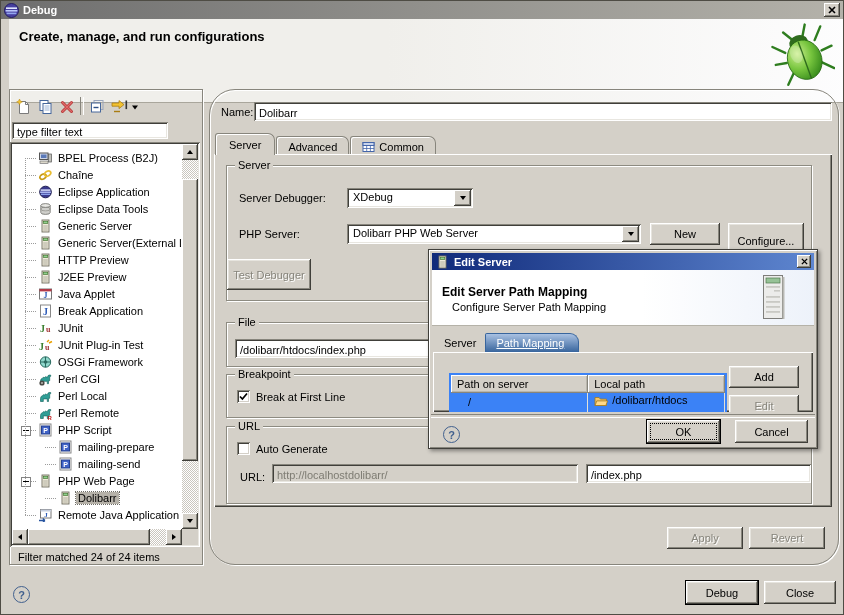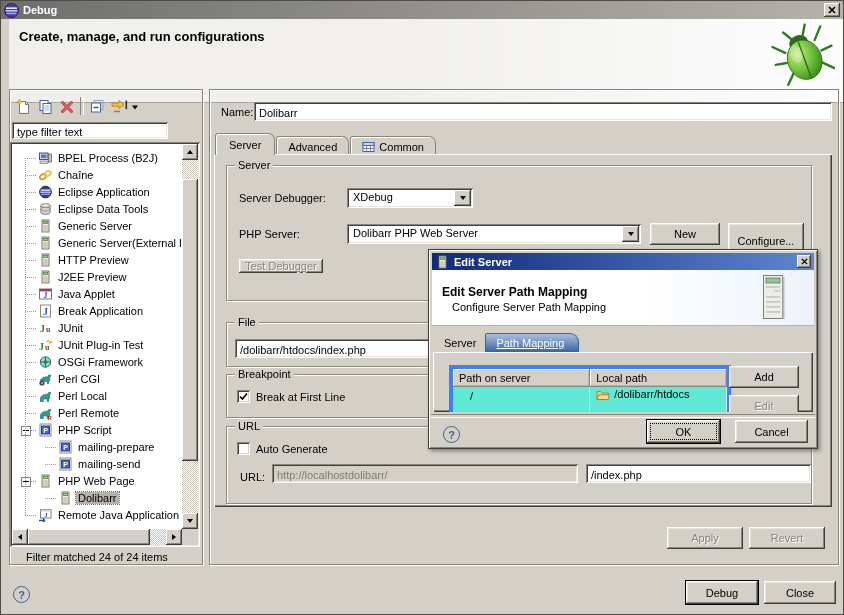--- a/index.html
+++ b/index.html
@@ -88,21 +88,21 @@
     box-shadow:inset 1px 1px 0 #fff,inset -1px -1px 0 #87857c,2px 2px 4px rgba(0,0,0,.4);z-index:10;}
   .dtitle{position:absolute;left:3px;top:3px;right:3px;height:17px;
     background:linear-gradient(90deg,#102a7a,#5e86d0);display:flex;align-items:center;padding:0 3px;}
   .dtitle .ttext{color:#fff;font-weight:bold;margin-left:4px;}
   .dhead{position:absolute;left:3px;top:20px;right:3px;height:55px;
     background:linear-gradient(90deg,#ffffff 55%,#edf2fa);border-bottom:1px solid #b5b2a8;}
   .dtabs{position:absolute;display:flex;align-items:flex-end;z-index:3;}
   .dtab{padding:4px 9px 3px 9px;}
   .dtab.active{background:linear-gradient(180deg,#a9c1e2,#38659d);color:#fff;text-decoration:underline;
     border-radius:2px 9px 0 0;border:1px solid #38659d;border-bottom:0;padding:3px 14px 3px 10px;}
-  .ptable-wrap{position:absolute;background:#5eead4;border:4px solid #3b82f6;overflow:hidden;}
+  .ptable-wrap{position:absolute;background:#3b82f6;border:2px solid #3b82f6;overflow:hidden;margin-top:8px;}
   table.ptable{border-collapse:collapse;width:100%;}
   table.ptable th{background:#d4d0c8;font-weight:normal;text-align:left;height:17px;padding:0 6px;
     border-right:1px solid #87857c;border-bottom:1px solid #87857c;
     box-shadow:inset 1px 1px 0 #fff,inset -1px -1px 0 #b8b5ac;}
   table.ptable td{height:17px;padding:0 6px;border-right:1px solid #e2e0d8;white-space:nowrap;}
   table.ptable td.first{padding-left:17px;}
   .dsep{position:absolute;height:2px;border-top:1px solid #87857c;border-bottom:1px solid #fff;}
   
   .help{position:absolute;width:15px;height:15px;border-radius:50%;border:1.5px solid #41608e;color:#41608e;
     display:flex;align-items:center;justify-content:center;font-weight:bold;font-size:11px;background:transparent;}
@@ -334,24 +334,24 @@
         <div class="sbbtn" style="left:0;top:0;width:16px;height:16px;">
             <span class="tri-lf"></span>
           </div>
         <div class="sbthumb" style="left:16px;top:0;width:122px;height:16px;"></div>
         <div class="sbbtn" style="right:0;top:0;width:16px;height:16px;">
             <span class="tri-rt"></span>
           </div>
       </div>
       <div class="abs" style="right:2px;bottom:2px;width:16px;height:16px;background:#d4d0c8;"></div>
     </div>
-    <div class="status" style="left:16px;top:461px;">Filter matched 24 of 24 items</div>
+    <div class="status" style="left:8px;top:461px;">Filter matched 24 of 24 items</div>
   </div>
 
-  <div class="abs etched" style="left:208px;top:88px;width:628px;height:474px;">
+  <div class="abs etched" style="left:208px;top:88px;width:628px;height:474px;border-radius:26px;">
     <span class="lbl" style="left:11px;top:16px;">Name:</span>
     <input class="fld sunken" style="left: 44px; top: 12px; width: 578px; height: 19px;" type="text" value="Dolibarr">
 
     <div class="mtabs" id="main-tabs" style="left:5px;top:43px;height:22px;">
         <div class="mtab active">
           <span>Server</span>
         </div>
         <div class="mtab">
           <span>Advanced</span>
         </div>
@@ -380,21 +380,21 @@
         </div>
         <span class="lbl" style="left:12px;top:62px;">PHP Server:</span>
         <div class="combo" style="left:120px;top:58px;width:294px;height:20px;gap:28px;">
           <span class="ctext">Dolibarr PHP Web Server</span>
           <span class="carr">
               <span class="tri-dn"></span>
             </span>
         </div>
         <button class="b3" style="left:423px;top:57px;width:70px;height:22px;">New</button>
         <button class="b3" style="left:501px;top:57px;width:76px;height:36px;">Configure...</button>
-        <button class="b3 disabled" style="left:12px;top:93px;width:84px;height:14px;">Test Debugger</button>
+        <button class="b3 disabled" style="left:0;top:93px;width:84px;height:31px;">Test Debugger</button>
       </div>
 
       <div class="group" style="left:12px;top:168px;width:584px;height:43px;">
         <span class="glabel">File</span>
         <input class="fld sunken" style="left: 8px; top: 16px; width: 566px; height: 19px;" type="text" value="/dolibarr/htdocs/index.php">
       </div>
 
       <div class="group" style="left:12px;top:220px;width:584px;height:42px;">
         <span class="glabel">Breakpoint</span>
         <span class="cb" style="left:10px;top:15px;">

